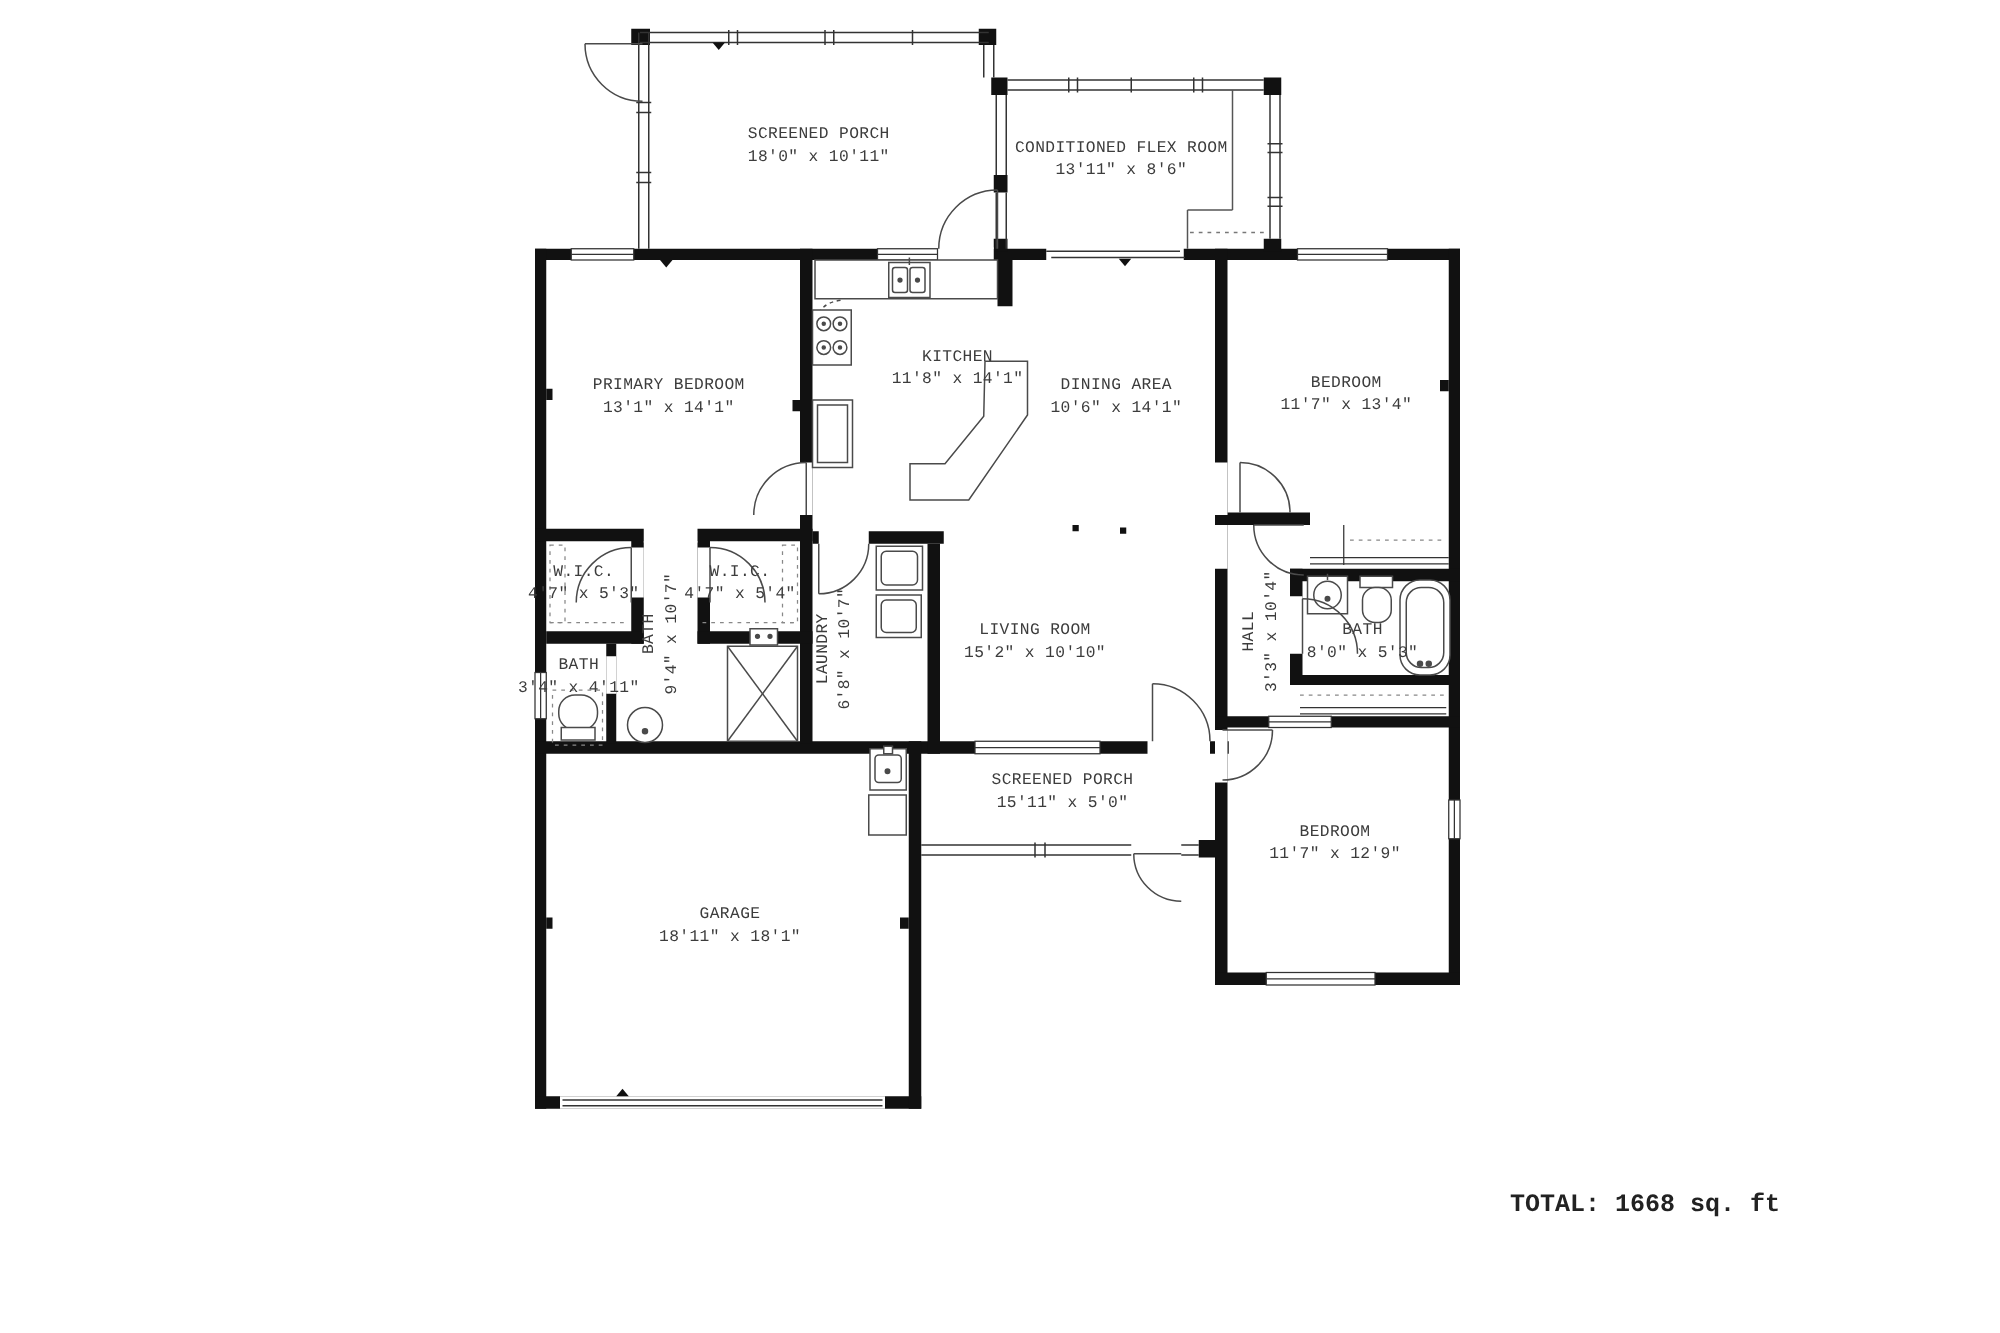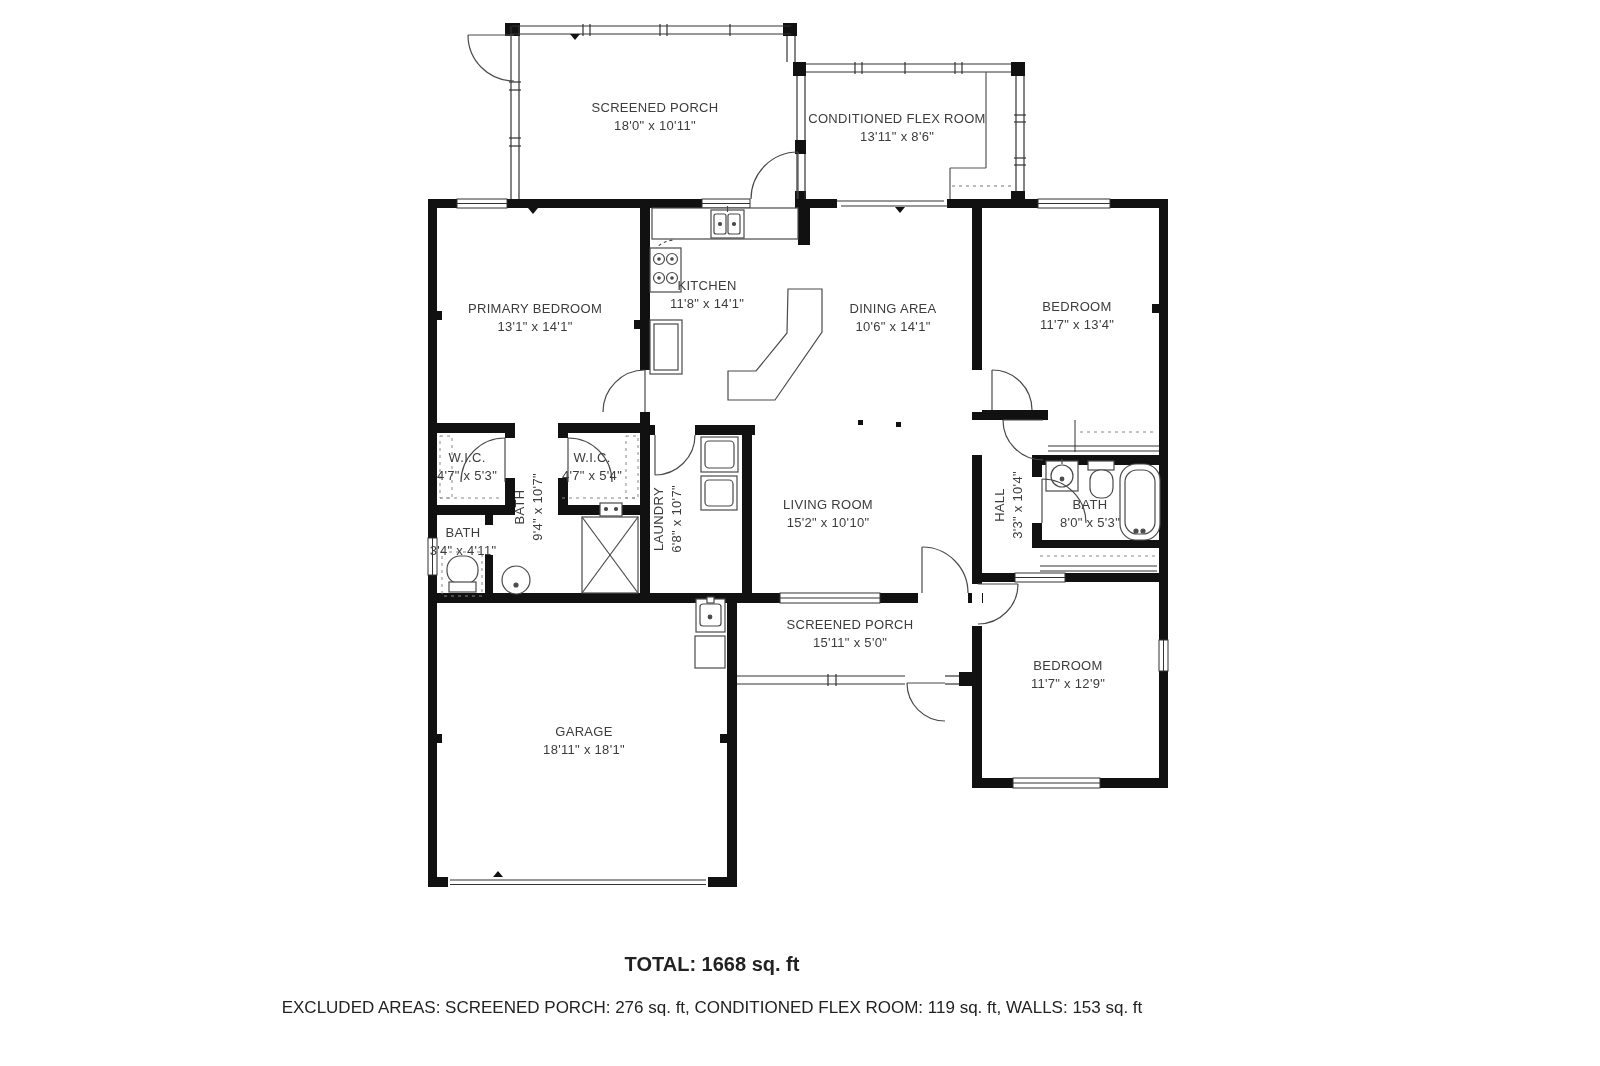--- a/index.html
+++ b/index.html
@@ -1,30 +1,30 @@
 <!DOCTYPE html>
 <html><head>
 <meta charset="utf-8">
 <style>
   html,body{margin:0;padding:0;background:#fff;}
   .page{
     position:relative;width:1424px;height:1066px;background:#fff;overflow:hidden;
-    font-family:Liberation Sans, sans-serif;
+    font-family:Liberation Mono, monospace;
   }
   .plan-svg{position:absolute;left:0;top:0;}
   
   .room-label{
     position:absolute;transform:translate(-50%,-50%);
     text-align:center;white-space:nowrap;color:#3c3c3c;
     font-size:13px;line-height:17.5px;letter-spacing:.3px;
   }
   .room-label.vertical{transform:translate(-50%,-50%) rotate(-90deg);}
   .room-label .dims{font-size:13px;}
   
-  .footer{position:absolute;left:0;width:100%;text-align:center;color:#222;}
+  .footer{position:absolute;left:0;width:100%;text-align:right;color:#222;}
   .footer-total{top:953px;font-size:20px;font-weight:bold;}
   .footer-first{top:977px;font-size:17px;}
   .footer-excluded{top:998px;font-size:17px;}
   .footer-disclaimer{top:1030px;font-size:10.5px;letter-spacing:.5px;color:#333;}
   .watermark{
     position:absolute;left:1506px;top:516px;font-size:19px;font-weight:bold;
     color:#e9e9e9;letter-spacing:.5px;white-space:nowrap;
   }
 </style>
 </head>
@@ -322,21 +322,21 @@
     <div class="dims">18'0" x 10'11"</div>
   </div>
   <div class="room-label" style="left:897px;top:127px">
     <div>CONDITIONED FLEX ROOM</div>
     <div class="dims">13'11" x 8'6"</div>
   </div>
   <div class="room-label" style="left:535px;top:317px">
     <div>PRIMARY BEDROOM</div>
     <div class="dims">13'1" x 14'1"</div>
   </div>
-  <div class="room-label" style="left:707px;top:294px">
+  <div class="room-label" style="left:766px;top:294px">
     <div>KITCHEN</div>
     <div class="dims">11'8" x 14'1"</div>
   </div>
   <div class="room-label" style="left:893px;top:317px">
     <div>DINING AREA</div>
     <div class="dims">10'6" x 14'1"</div>
   </div>
   <div class="room-label" style="left:1077px;top:315px">
     <div>BEDROOM</div>
     <div class="dims">11'7" x 13'4"</div>
@@ -380,17 +380,16 @@
   <div class="room-label" style="left:584px;top:740px">
     <div>GARAGE</div>
     <div class="dims">18'11" x 18'1"</div>
   </div>
   <div class="room-label" style="left:1068px;top:674px">
     <div>BEDROOM</div>
     <div class="dims">11'7" x 12'9"</div>
   </div>
 
   <div class="footer footer-total">TOTAL: 1668 sq. ft</div>
-  <div class="footer footer-excluded">EXCLUDED AREAS: SCREENED PORCH: 276 sq. ft, CONDITIONED FLEX ROOM: 119 sq. ft, WALLS: 153 sq. ft</div>
 
   <div class="watermark">StellarMLS</div>
 
 </div>
 
 </body></html>

